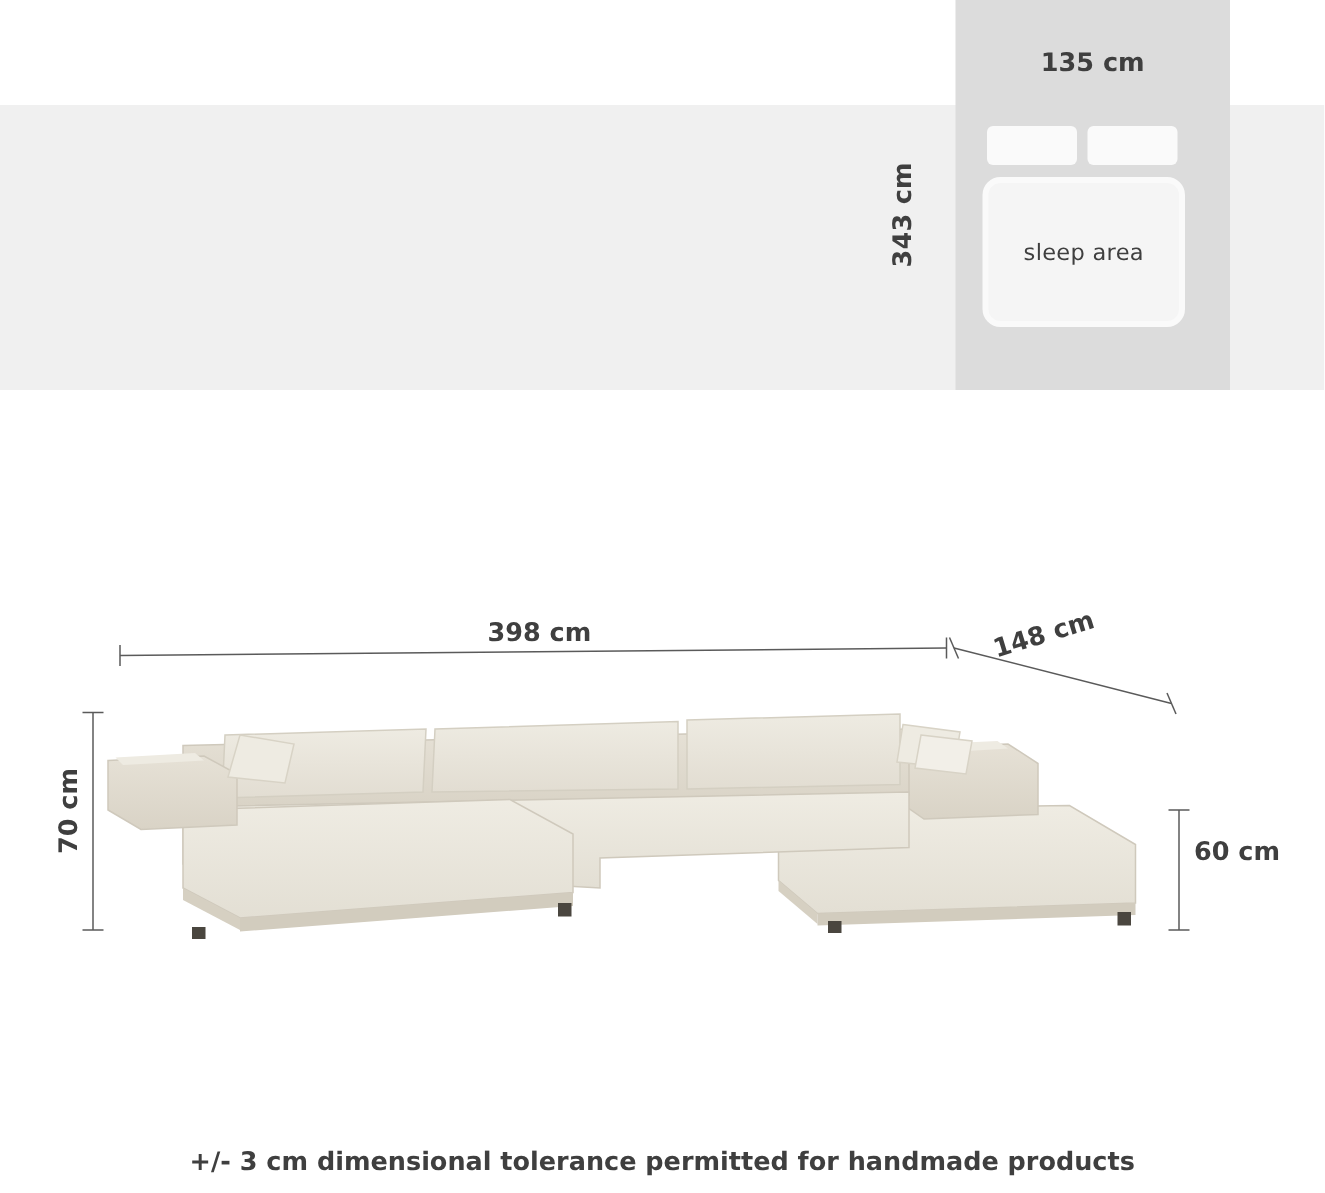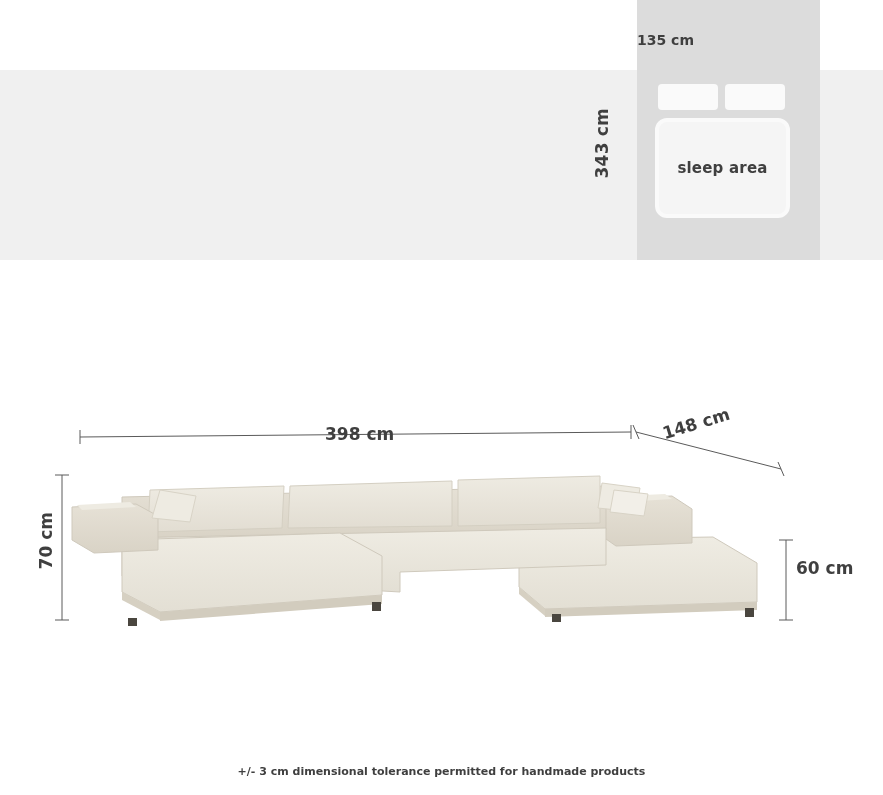--- a/index.html
+++ b/index.html
@@ -53,32 +53,32 @@
     background: #f5f5f5;
     border: 4px solid #fafafa;
     border-radius: 12px;
     box-sizing: border-box;
     display: flex;
     align-items: center;
     justify-content: center;
   }
   .mattress-label {
     font-size: 15px;
-    font-weight: 700;
+    font-weight: 400;
     color: #3f3f3f;
     letter-spacing: .2px;
   }
 
   .dim-width-top {
     position: absolute;
     left: 637px;
     top: 32px;
     width: 183px;
-    text-align: left;
-    font-size: 14px;
+    text-align: center;
+    font-size: 17px;
     font-weight: 700;
     color: #3f3f3f;
   }
   .dim-height-top {
     position: absolute;
     left: 592px;
     top: 108px;
     font-size: 17px;
     font-weight: 700;
     color: #3f3f3f;
@@ -100,32 +100,32 @@
     position: absolute;
     font-size: 17px;
     font-weight: 700;
     color: #3f3f3f;
     white-space: nowrap;
   }
   .dim-label.rot {
     writing-mode: vertical-rl;
     transform: rotate(180deg);
   }
-  .lbl-398 { left: 325px; top: 424px; }
+  .lbl-398 { left: 325px; top: 412px; }
   .lbl-148 { left: 660px; top: 424px; transform: rotate(-17deg); transform-origin: left top; }
   .lbl-70  { left: 36px;  top: 512px; }
   .lbl-40  { left: 796px; top: 558px; }
 
   .footnote {
     position: absolute;
     left: 0;
     top: 765px;
     width: 883px;
     text-align: center;
-    font-size: 11px;
+    font-size: 17px;
     font-weight: 700;
     color: #3f3f3f;
   }
 </style>
 </head>
 <body>
 
 <div id="page">
 
   <div class="top-band"></div>

